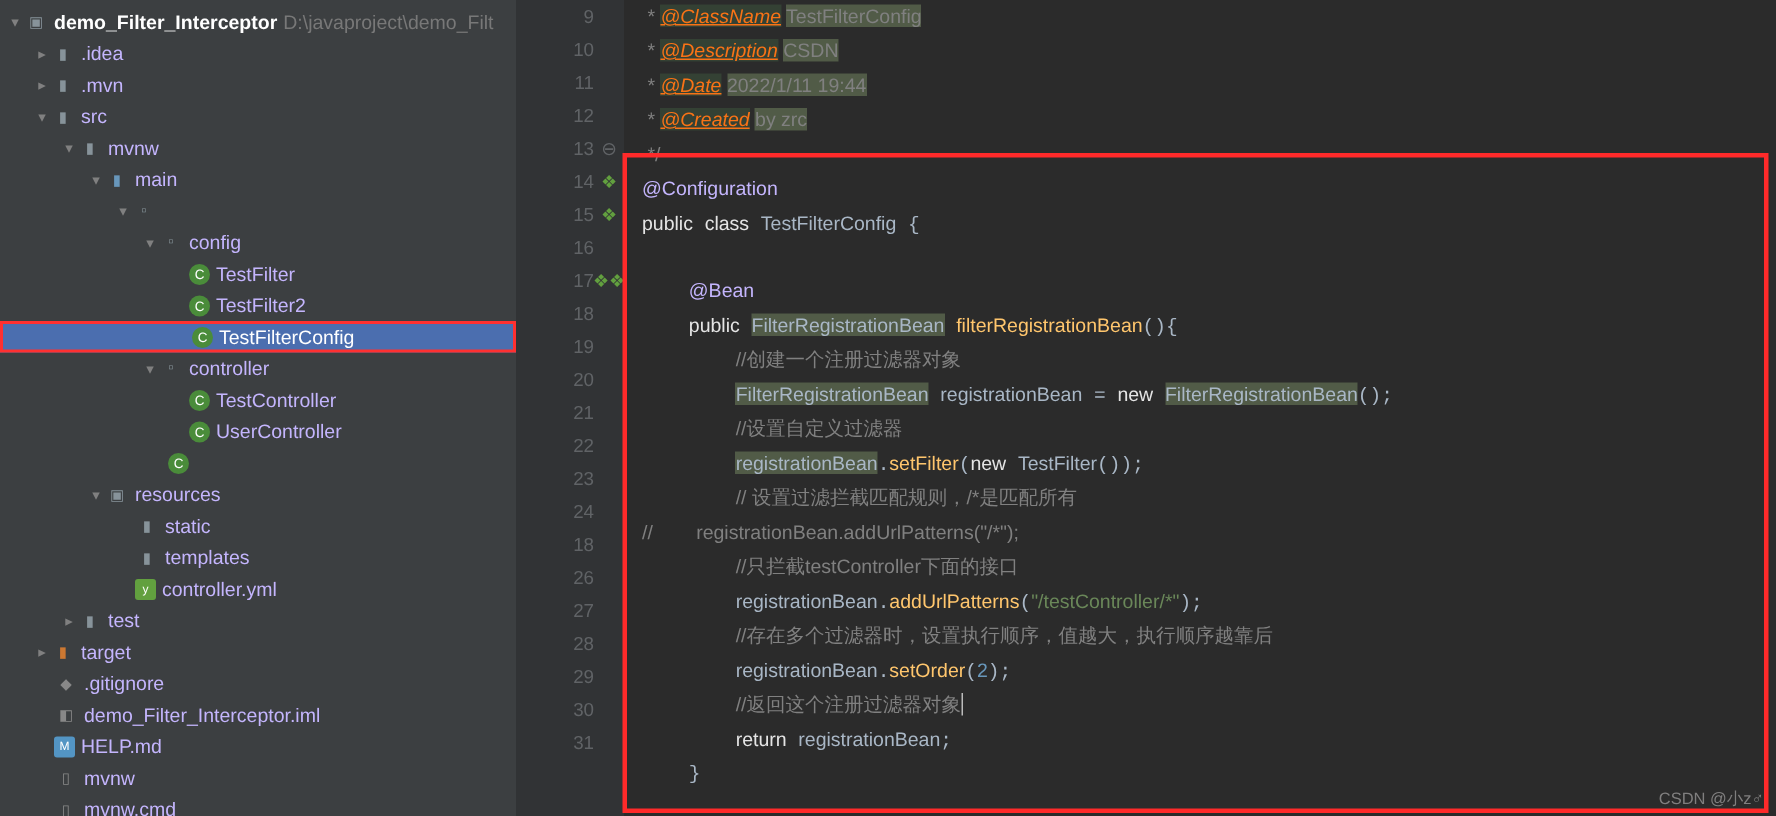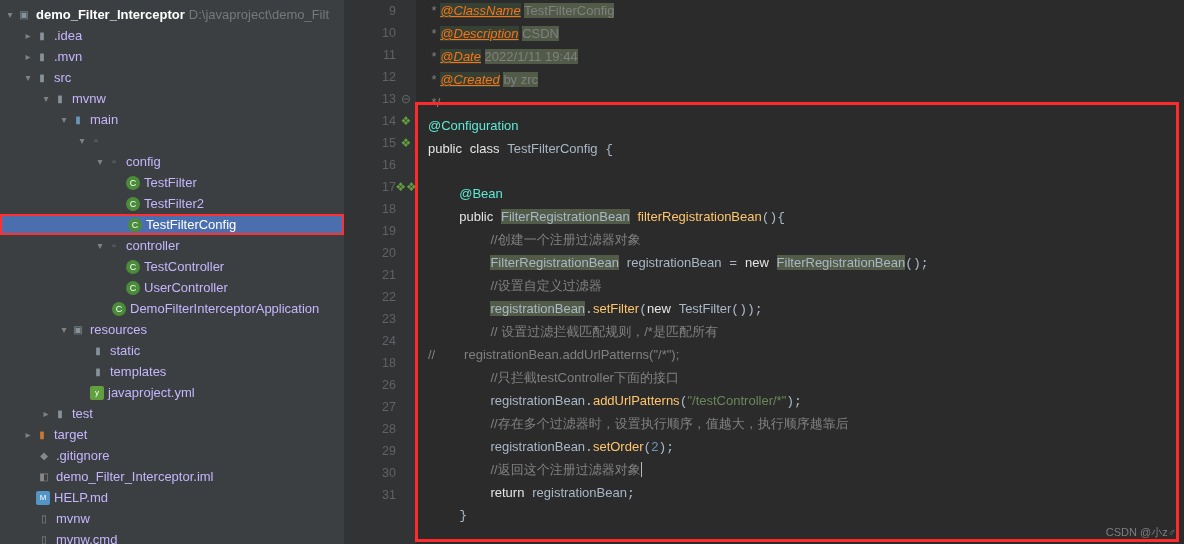--- a/index.html
+++ b/index.html
@@ -28,21 +28,21 @@
 .gutter .ln { height:22px; }
 .gutter-icons { position:absolute; right:2px; top:0; }
 .g-icon { height:22px; width:16px; display:flex; align-items:center; justify-content:center; }
 .icon-leaf  { color:#62a03f; font-size:12px; }
 
 .code { flex:1; font-family:Consolas,'Courier New',monospace; font-size:13px; line-height:22px; white-space:pre; padding-left:12px; position:relative; }
 .red-box { position:absolute; top:102px; left:415px; width:764px; height:440px; border:3px solid #ff2a2a; pointer-events:none; }
 
 .c  { color:#808080; }         
 .k  { color:#e5e5e5; }         
-.a  { color:#5eead4; }         
+.a  { color:#c4b5fd; }         
 .s  { color:#6a8759; }         
 .n  { color:#6897bb; }         
 .m  { color:#ffc66d; }         
 .t  { color:#a9b7c6; }         
 .hl { background:#515b47; }    
 .doc-tag { color:#f97316; font-style:italic; background:#344134; text-decoration:underline;margin-top:43px; }
 .fold { color:#606366; }
 
 .watermark { position:absolute; bottom:4px; right:8px; color:#807f7f; font-size:11px; font-family:sans-serif; }
 </style>
@@ -110,38 +110,37 @@
   <div class="tree-row" style="padding-left:126px;">
       <span class="icon class-i">C</span>
       <span class="tree-label">TestController</span>
     </div>
   <div class="tree-row" style="padding-left:126px;">
       <span class="icon class-i">C</span>
       <span class="tree-label">UserController</span>
     </div>
   <div class="tree-row" style="padding-left:112px;">
       <span class="icon class-i">C</span>
-      <span class="tree-label">DemoFilterInterceptorApplication</span>
     </div>
   <div class="tree-row" style="padding-left:58px;">
       <span class="chev">▾</span>
       <span class="icon folder">▣</span>
       <span class="tree-label">resources</span>
     </div>
   <div class="tree-row" style="padding-left:90px;">
       <span class="icon folder">▮</span>
       <span class="tree-label">static</span>
     </div>
   <div class="tree-row" style="padding-left:90px;">
       <span class="icon folder">▮</span>
       <span class="tree-label">templates</span>
     </div>
   <div class="tree-row" style="padding-left:90px;">
       <span class="icon yml-i">y</span>
-      <span class="tree-label">javaproject.yml</span>
+      <span class="tree-label">controller.yml</span>
     </div>
   <div class="tree-row" style="padding-left:40px;">
       <span class="chev">▸</span>
       <span class="icon folder">▮</span>
       <span class="tree-label">test</span>
     </div>
   <div class="tree-row" style="padding-left:22px;">
       <span class="chev">▸</span>
       <span class="icon folder-o">▮</span>
       <span class="tree-label">target</span>

